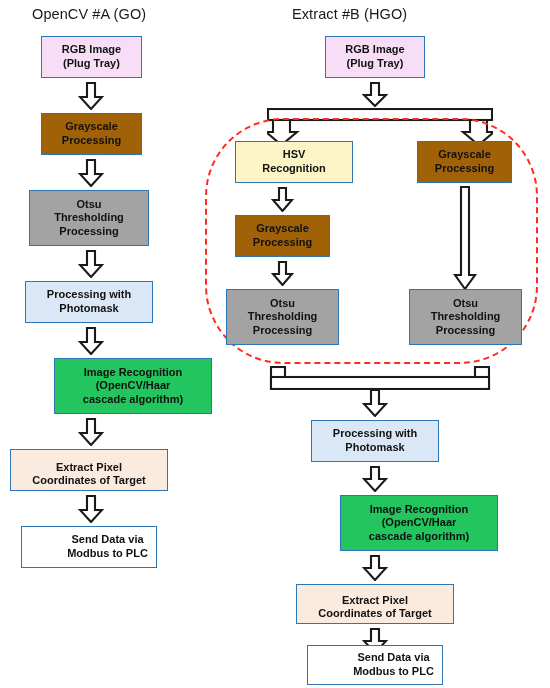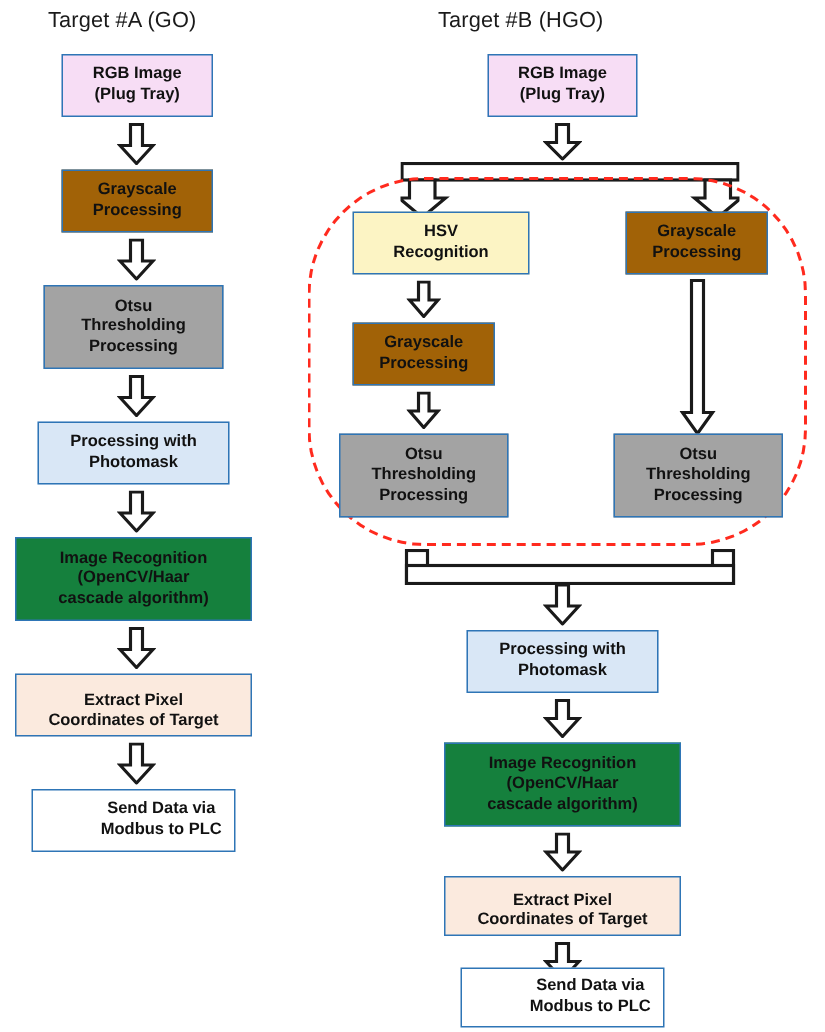--- a/index.html
+++ b/index.html
@@ -39,21 +39,21 @@
     padding:2px 3px;
     font-weight:600;
   }
   .node span{display:block;}
 
   
   .fill-pink  {background:#f7ddf5;}
   .fill-gray  {background:#a16207;}
   .fill-orange{background:#a3a3a3;align-items:center;}
   .fill-blue  {background:#d9e7f6;}
-  .fill-green {background:#15803d;}
+  .fill-green {background:#22c55e;margin-left:44px;}
   .fill-peach {background:#fbeade;align-items:flex-end;}
   .fill-white {background:#ffffff;padding-left:40px;}
   .fill-yellow{background:#fcf4c4;}
 
   
   .arrow{
     position:absolute;
     display:block;
   }
   .arrow svg{display:block;}
@@ -70,22 +70,22 @@
     border-radius:78px;
     pointer-events:none;
     background:transparent;
   }
 </style>
 </head>
 <body>
 
 <div id="canvas">
 
-  <div class="col-title" style="left:32px; top:6px;">Target #A (GO)</div>
-  <div class="col-title" style="left:292px; top:6px;">Target #B (HGO)</div>
+  <div class="col-title" style="left:32px; top:6px;">OpenCV #A (GO)</div>
+  <div class="col-title" style="left:292px; top:6px;">Extract #B (HGO)</div>
 
   <div class="node fill-pink" style="left:41px; top:36px; width:101px; height:42px;">
     <div>
       <span>RGB Image</span>
       <span>(Plug Tray)</span>
     </div>
   </div>
 
   <div class="arrow" style="left:78px; top:82px;">
     <svg width="26" height="28" viewBox="0 0 26 28">

